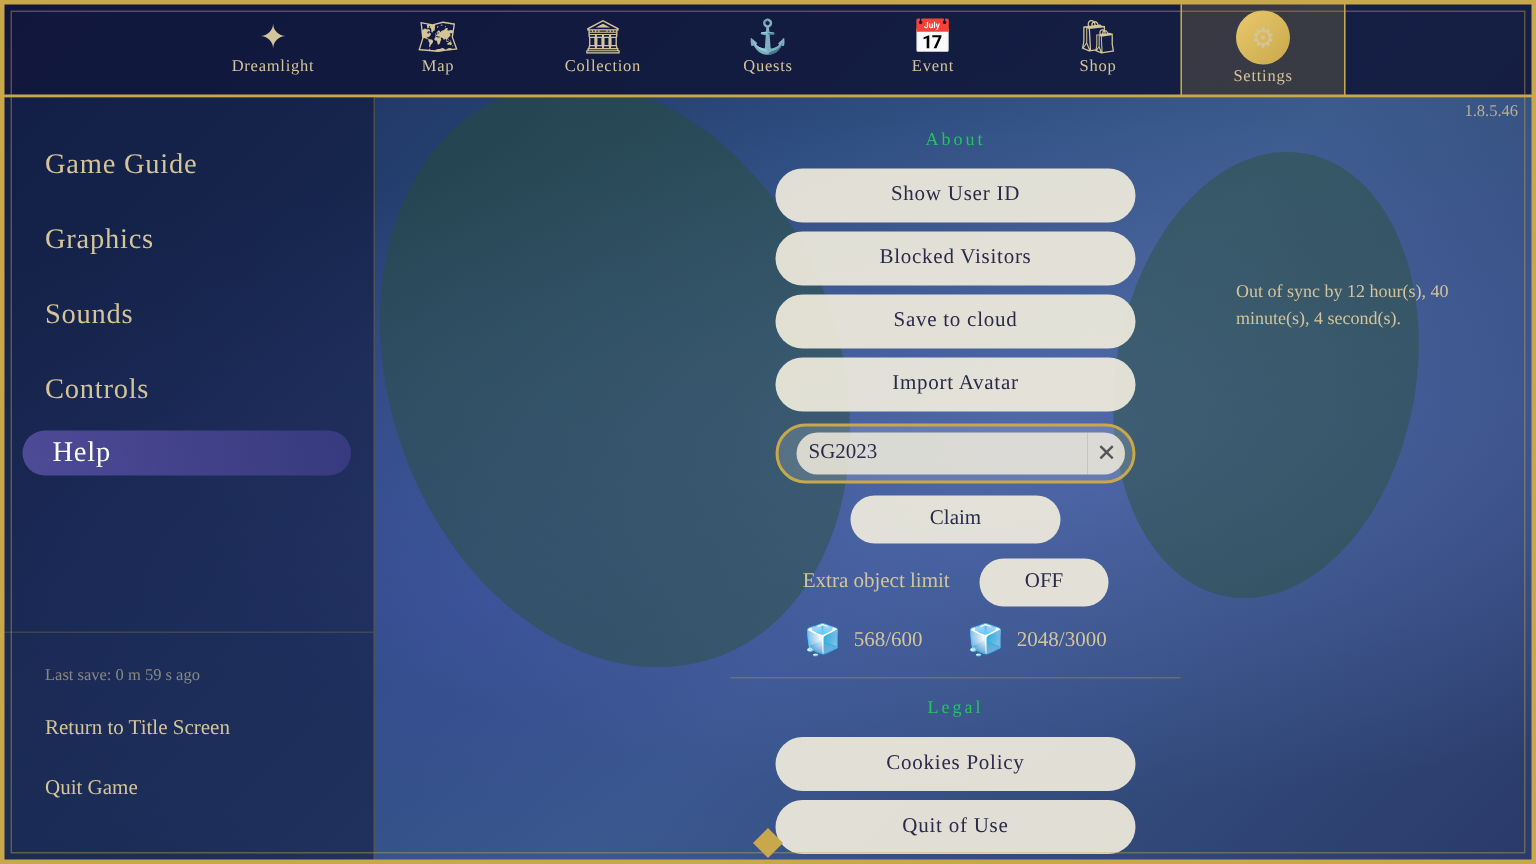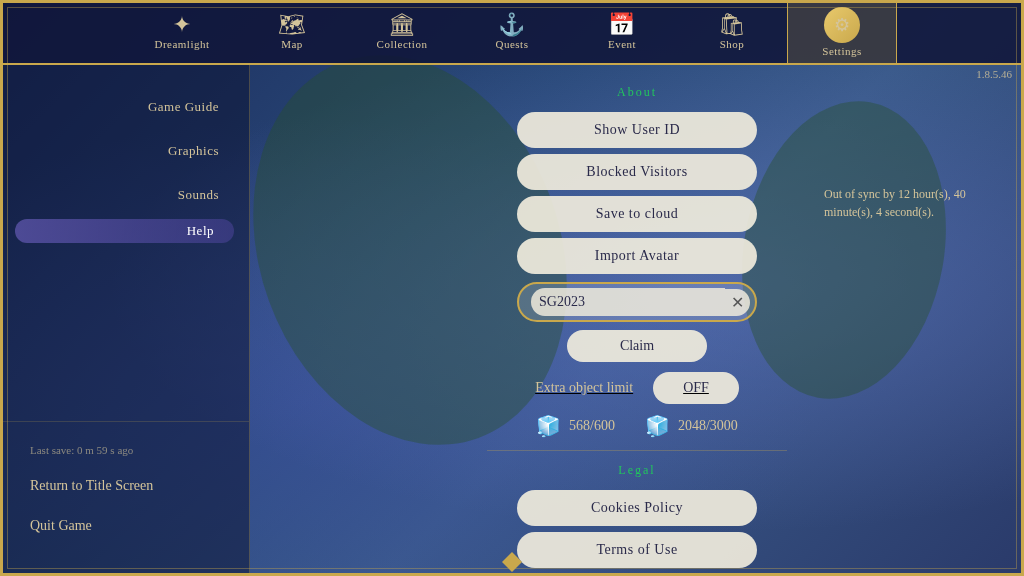--- a/index.html
+++ b/index.html
@@ -151,24 +151,23 @@
       border-right: 1px solid rgba(201,168,76,0.3);
       z-index: 5;
       display: flex;
       flex-direction: column;
       padding: 20px 0;
     }
 
     .sidebar-item {
       padding: 14px 30px;
       color: #d4c49a;
-      font-size: 13px;
+      font-size: 19px;
       cursor: pointer;
       letter-spacing: 0.5px;
-      text-align: right;
     }
 
     .sidebar-item.active {
       background: linear-gradient(90deg, rgba(100,90,180,0.7), rgba(80,70,160,0.5));
       border-radius: 25px;
       margin: 2px 15px;
       padding: 4px 20px;
       color: #fff;
     }
 
@@ -290,21 +289,20 @@
     }
 
     
     .extra-limit-row {
       display: flex;
       align-items: center;
       justify-content: center;
       gap: 20px;
       margin: 10px auto;
       width: 320px;
-      text-decoration: underline;
     }
 
     .extra-limit-label {
       color: #d4c49a;
       font-size: 14px;
     }
 
     .toggle-btn {
       background: rgba(240,235,220,0.92);
       border: none;
@@ -445,20 +443,23 @@
   </div>
 
   <div class="sidebar-item">
     <span>Graphics</span>
   </div>
 
   <div class="sidebar-item">
     <span>Sounds</span>
   </div>
 
+  <div class="sidebar-item">
+    <span>Controls</span>
+  </div>
 
   <div class="sidebar-item active">
     <span>Help</span>
   </div>
 
   <div class="sidebar-bottom">
     <div class="sidebar-save">
       <div class="sub-text">Last save: 0 m 59 s ago</div>
     </div>
     <div class="sidebar-link">
@@ -503,19 +504,19 @@
       <span class="count-icon">🧊</span>
       <span>2048/3000</span>
     </div>
   </div>
 
   <div class="section-divider"></div>
 
   <h2 class="section-heading">Legal</h2>
 
   <button class="settings-btn">Cookies Policy</button>
-  <button class="settings-btn">Terms of Use</button>
+  <button class="settings-btn">Quit of Use</button>
 
 </main>
 
 <div class="bottom-diamond"></div>
 
 <div class="scroll-indicator">▾</div>
 
 </body></html>

